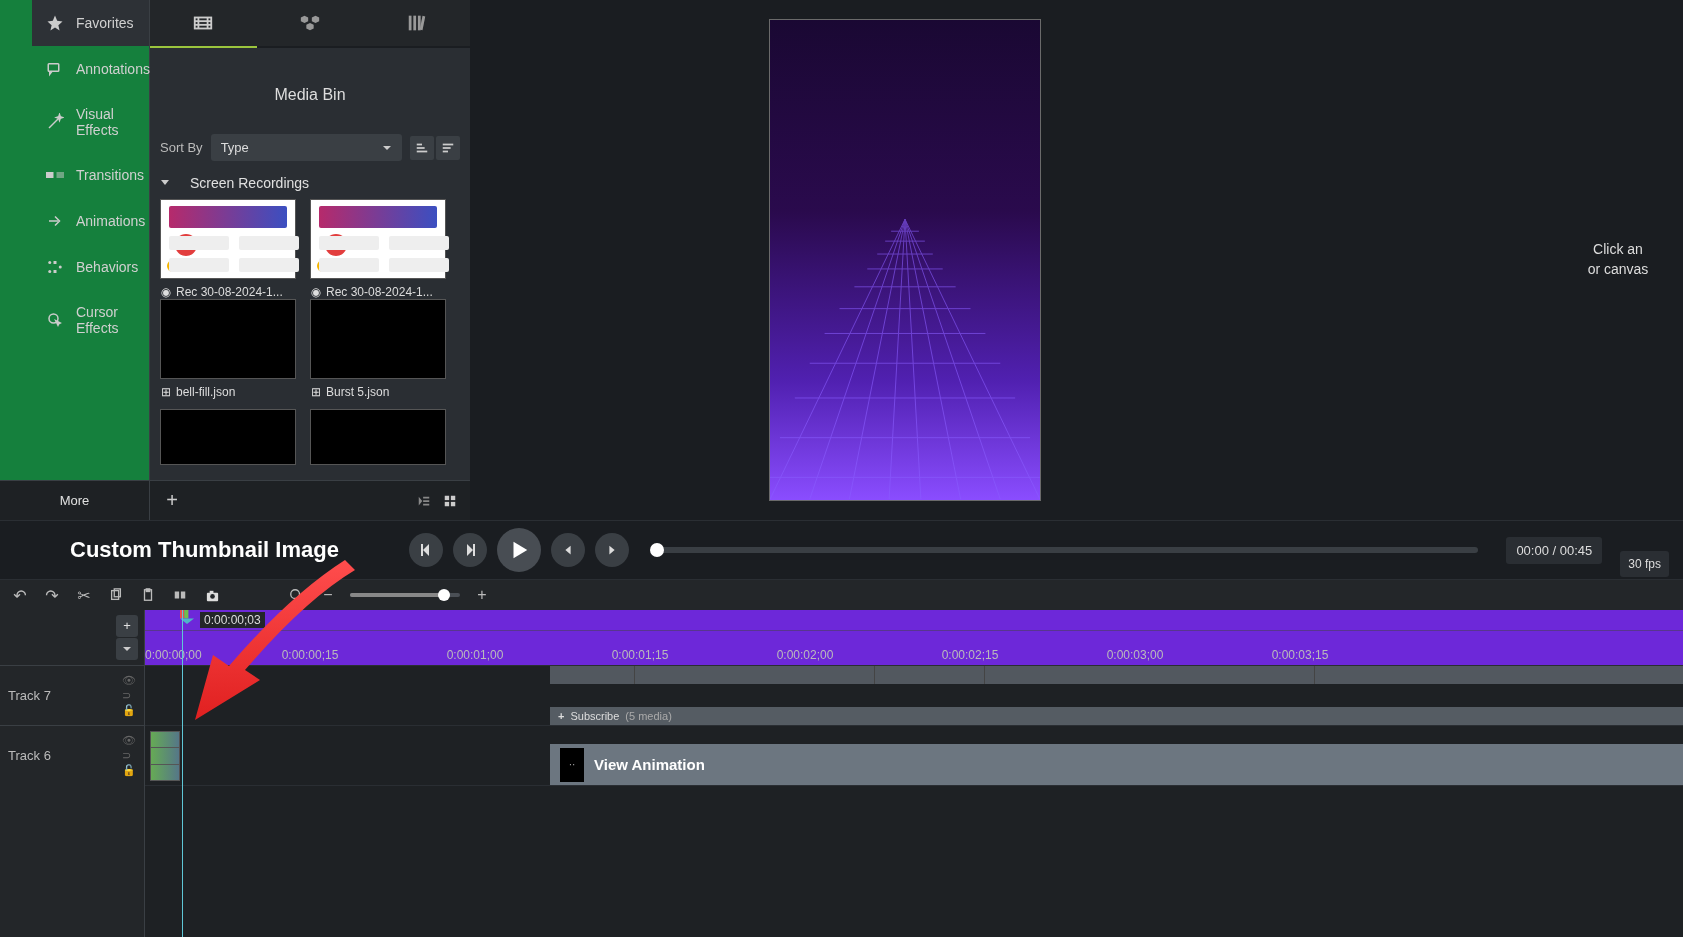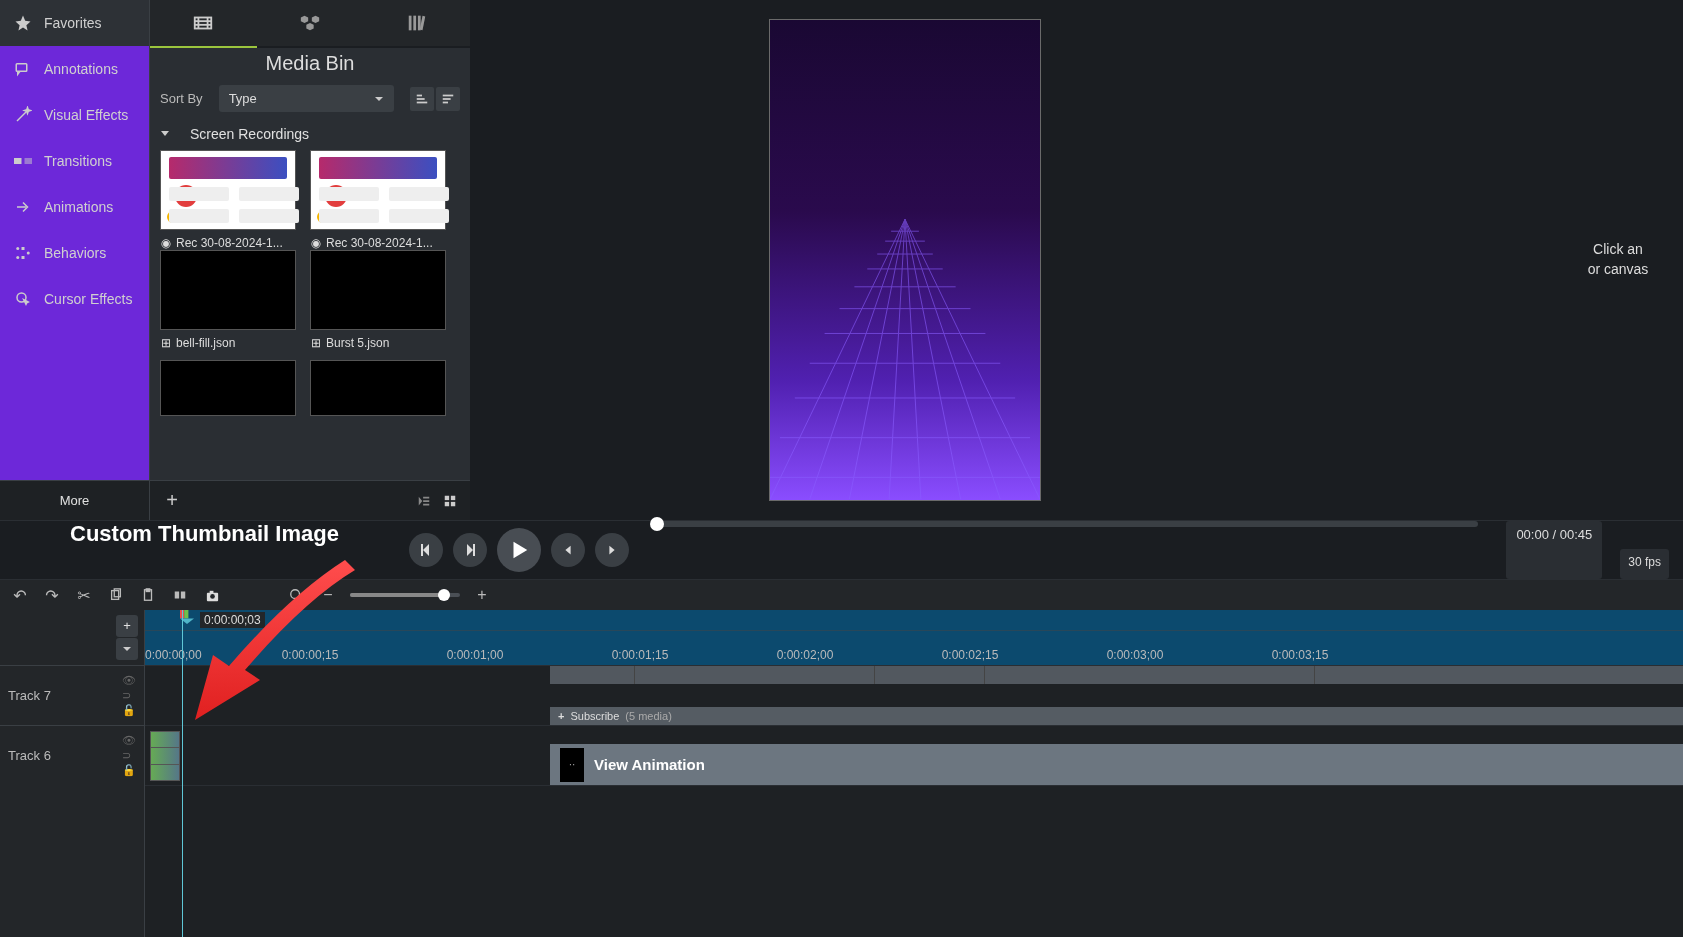--- a/index.html
+++ b/index.html
@@ -1,33 +1,33 @@
 <!DOCTYPE html>
 <html><head>
 <meta charset="utf-8">
 <style>
 * { margin: 0; padding: 0; box-sizing: border-box; font-family: -apple-system, BlinkMacSystemFont, "Segoe UI", sans-serif; }
 body { background: #1a1d21; color: #e0e0e0; width: 1683px; height: 937px; overflow: hidden; position: relative; }
 
 
-.sidebar { position: absolute; left: 0; top: 0; width: 150px; height: 520px; background: #6d28d9; border-right: 1px solid #3a3f44; }
+.sidebar { position: absolute; left: 0; top: 0; width: 150px; height: 520px; background: #15803d; border-right: 1px solid #3a3f44; padding-left: 32px; }
 .sidebar-item { display: flex; align-items: center; gap: 12px; padding: 14px 14px; cursor: pointer; font-size: 14px; color: #d0d0d0; }
 .sidebar-item.active { background: #2d3136; }
 .sidebar-item .icon { width: 18px; height: 18px; display: flex; align-items: center; justify-content: center; flex-shrink: 0; }
 .sidebar-more { position: absolute; bottom: 0; left: 0; right: 0; height: 40px; display: flex; align-items: center; justify-content: center; background: #1e2124; font-size: 13px; cursor: pointer; border-top: 1px solid #3a3f44;}
 
 
 .tabbar { position: absolute; left: 150px; top: 0; width: 320px; height: 48px; background: #232629; display: flex; border-bottom: 2px solid #1a1d21; }
 .tab { flex: 1; display: flex; align-items: center; justify-content: center; cursor: pointer; position: relative; }
 .tab.active::after { content:""; position: absolute; bottom: -2px; left: 0; right: 0; height: 2px; background: #9bc53d; }
 
 
 .panel { position: absolute; left: 150px; top: 48px; width: 320px; height: 472px; background: #2a2e33; overflow: hidden; }
-.panel-title { text-align: center; font-size: 20px; padding: 4px 0; color: #ddd; }
-.sortby-row { display: flex; align-items: center; gap: 16px; padding: 6px 10px; font-size: 13px; }
+.panel-title { text-align: center; font-size: 16px; padding: 24px 0; color: #ddd; margin-top: 14px; }
+.sortby-row { display: flex; align-items: center; gap: 8px; padding: 6px 10px; font-size: 13px; }
 .sortby-label { color: #bbb; }
 .sortby-select { flex: 1; background: #3a3f44; border: none; color: #ddd; padding: 6px 10px; border-radius: 3px; display: flex; justify-content: space-between; align-items: center; cursor: pointer; }
 .sort-icons { display: flex; gap: 2px; }
 .sort-icon-btn { width: 24px; height: 24px; background: #3a3f44; display: flex; align-items: center; justify-content: center; cursor: pointer; border-radius: 2px; }
 
 .section-header { display: flex; align-items: center; gap: 20px; padding: 8px 10px; font-size: 14px; cursor: pointer; }
 .thumb-row { display: flex; gap: 14px; padding: 0 10px; }
 .thumb { width: 136px; }
 .thumb-img { width: 136px; height: 80px; background: #000; border: 1px solid #555; position: relative; margin-bottom: 6px; }
 .thumb-dot { position: absolute; left: 6px; bottom: 6px; width: 12px; height: 12px; border-radius: 50%; background: #f5b500; }
@@ -45,21 +45,21 @@
 
 
 .preview-area { position: absolute; left: 470px; top: 0; width: 870px; height: 520px; background: #1a1d21; display: flex; align-items: center; justify-content: center; }
 .canvas-frame { width: 272px; height: 482px; border: 1px solid #6a6a6a; background: linear-gradient(180deg, #1a0833 0%, #2a0a4d 40%, #5020b0 75%, #8a4dff 100%); position: relative; overflow: hidden; }
 .grid-svg { position:absolute; inset:0; width:100%; height:100%; }
 
 
 .right-hint { position: absolute; right: 0; top: 240px; width: 130px; font-size: 14px; color: #ddd; text-align: center; line-height: 1.4; }
 
 
-.playback { position: absolute; left: 0; top: 520px; width: 100%; height: 60px; background: #1a1d21; display: flex; padding: 0 14px; gap: 14px; border-top:1px solid #2a2e33; border-bottom:1px solid #2a2e33;}
+.playback { position: absolute; left: 0; top: 520px; width: 100%; height: 60px; background: #1a1d21; display: flex; align-items: center; padding: 0 14px; gap: 14px; border-top:1px solid #2a2e33; border-bottom:1px solid #2a2e33;}
 .annotation-label { font-size: 22px; font-weight: 700; color: #fff; margin-left: 56px; }
 .play-controls { display: flex; align-items: center; gap: 10px; margin-left: 56px; }
 .ctrl-btn { width: 34px; height: 34px; border-radius: 50%; background: #3a3f44; display: flex; align-items: center; justify-content: center; cursor: pointer; }
 .ctrl-btn.big { width: 44px; height: 44px; background: #484d53; }
 .scrub-bar { flex: 1; height: 6px; background: #3a3f44; border-radius: 3px; position: relative; margin: 0 14px; }
 .scrub-knob { position: absolute; left: 0; top: 50%; transform: translate(-50%,-50%); width: 14px; height: 14px; border-radius: 50%; background: #fff; }
 .time-display { background: #2a2e33; padding: 6px 10px; border-radius: 3px; font-size: 13px; color: #ddd; }
 .fps-display { background: #2a2e33; padding: 6px 8px; border-radius: 3px; font-size: 12px; color: #ddd; margin-left:4px;margin-top:28px;}
 
 
@@ -70,21 +70,21 @@
 .zoom-knob { position: absolute; left: 85%; top: 50%; transform: translate(-50%,-50%); width: 12px; height: 12px; border-radius: 50%; background: #fff; }
 
 
 .timeline { position: absolute; left: 0; top: 610px; width: 100%; bottom: 0; background: #1a1d21; }
 .track-controls { position: absolute; left: 0; top: 0; width: 145px; bottom: 0; background: #232629; border-right: 1px solid #3a3f44; }
 .tc-top { height: 55px; display:flex; flex-direction:column; align-items:flex-end; justify-content:space-around; padding:4px 6px;}
 .tc-add, .tc-collapse { width:22px; height:22px; background:#3a3f44; border-radius:3px; display:flex; align-items:center; justify-content:center; cursor:pointer; font-size:13px;}
 .track-row-ctrl { height:60px; display:flex; align-items:center; justify-content:space-between; padding:0 8px; border-top:1px solid #3a3f44; font-size:13px; color:#bbb;}
 .track-icons { display:flex; flex-direction:column; gap:2px; color:#666; font-size:11px;}
 
-.ruler { position:absolute; left:145px; right:0; top:0; height:55px; background:#0c4a6e; }
+.ruler { position:absolute; left:145px; right:0; top:0; height:55px; background:#6d28d9; }
 .playhead-label { position:absolute; top:2px; left:55px; background:#232629; padding:1px 4px; font-size:12px; color:#ddd;}
 .playhead { position:absolute; top:0; left:35px; width:14px; height:14px; }
 .ruler-ticks { position:absolute; bottom:0; left:0; right:0; height:35px; }
 .tick-label { position:absolute; top:18px; font-size:12px; color:#bbb; transform:translateX(-50%);}
 .tick-label.first { transform:none; }
 
 .tracks-area { position:absolute; left:145px; right:0; top:55px; bottom:0; background:#1e2124; }
 .track-lane { height:60px; border-top:1px solid #2a2e33; position:relative; }
 .subscribe-group { position:absolute; left:405px; top:0; right:0; height:100%; }
 .sub-header { position:absolute; top:0; left:0; right:0; height:18px; background:#555c63; display:flex; align-items:center; gap:6px; padding:0 8px; font-size:11px; color:#ddd;}

